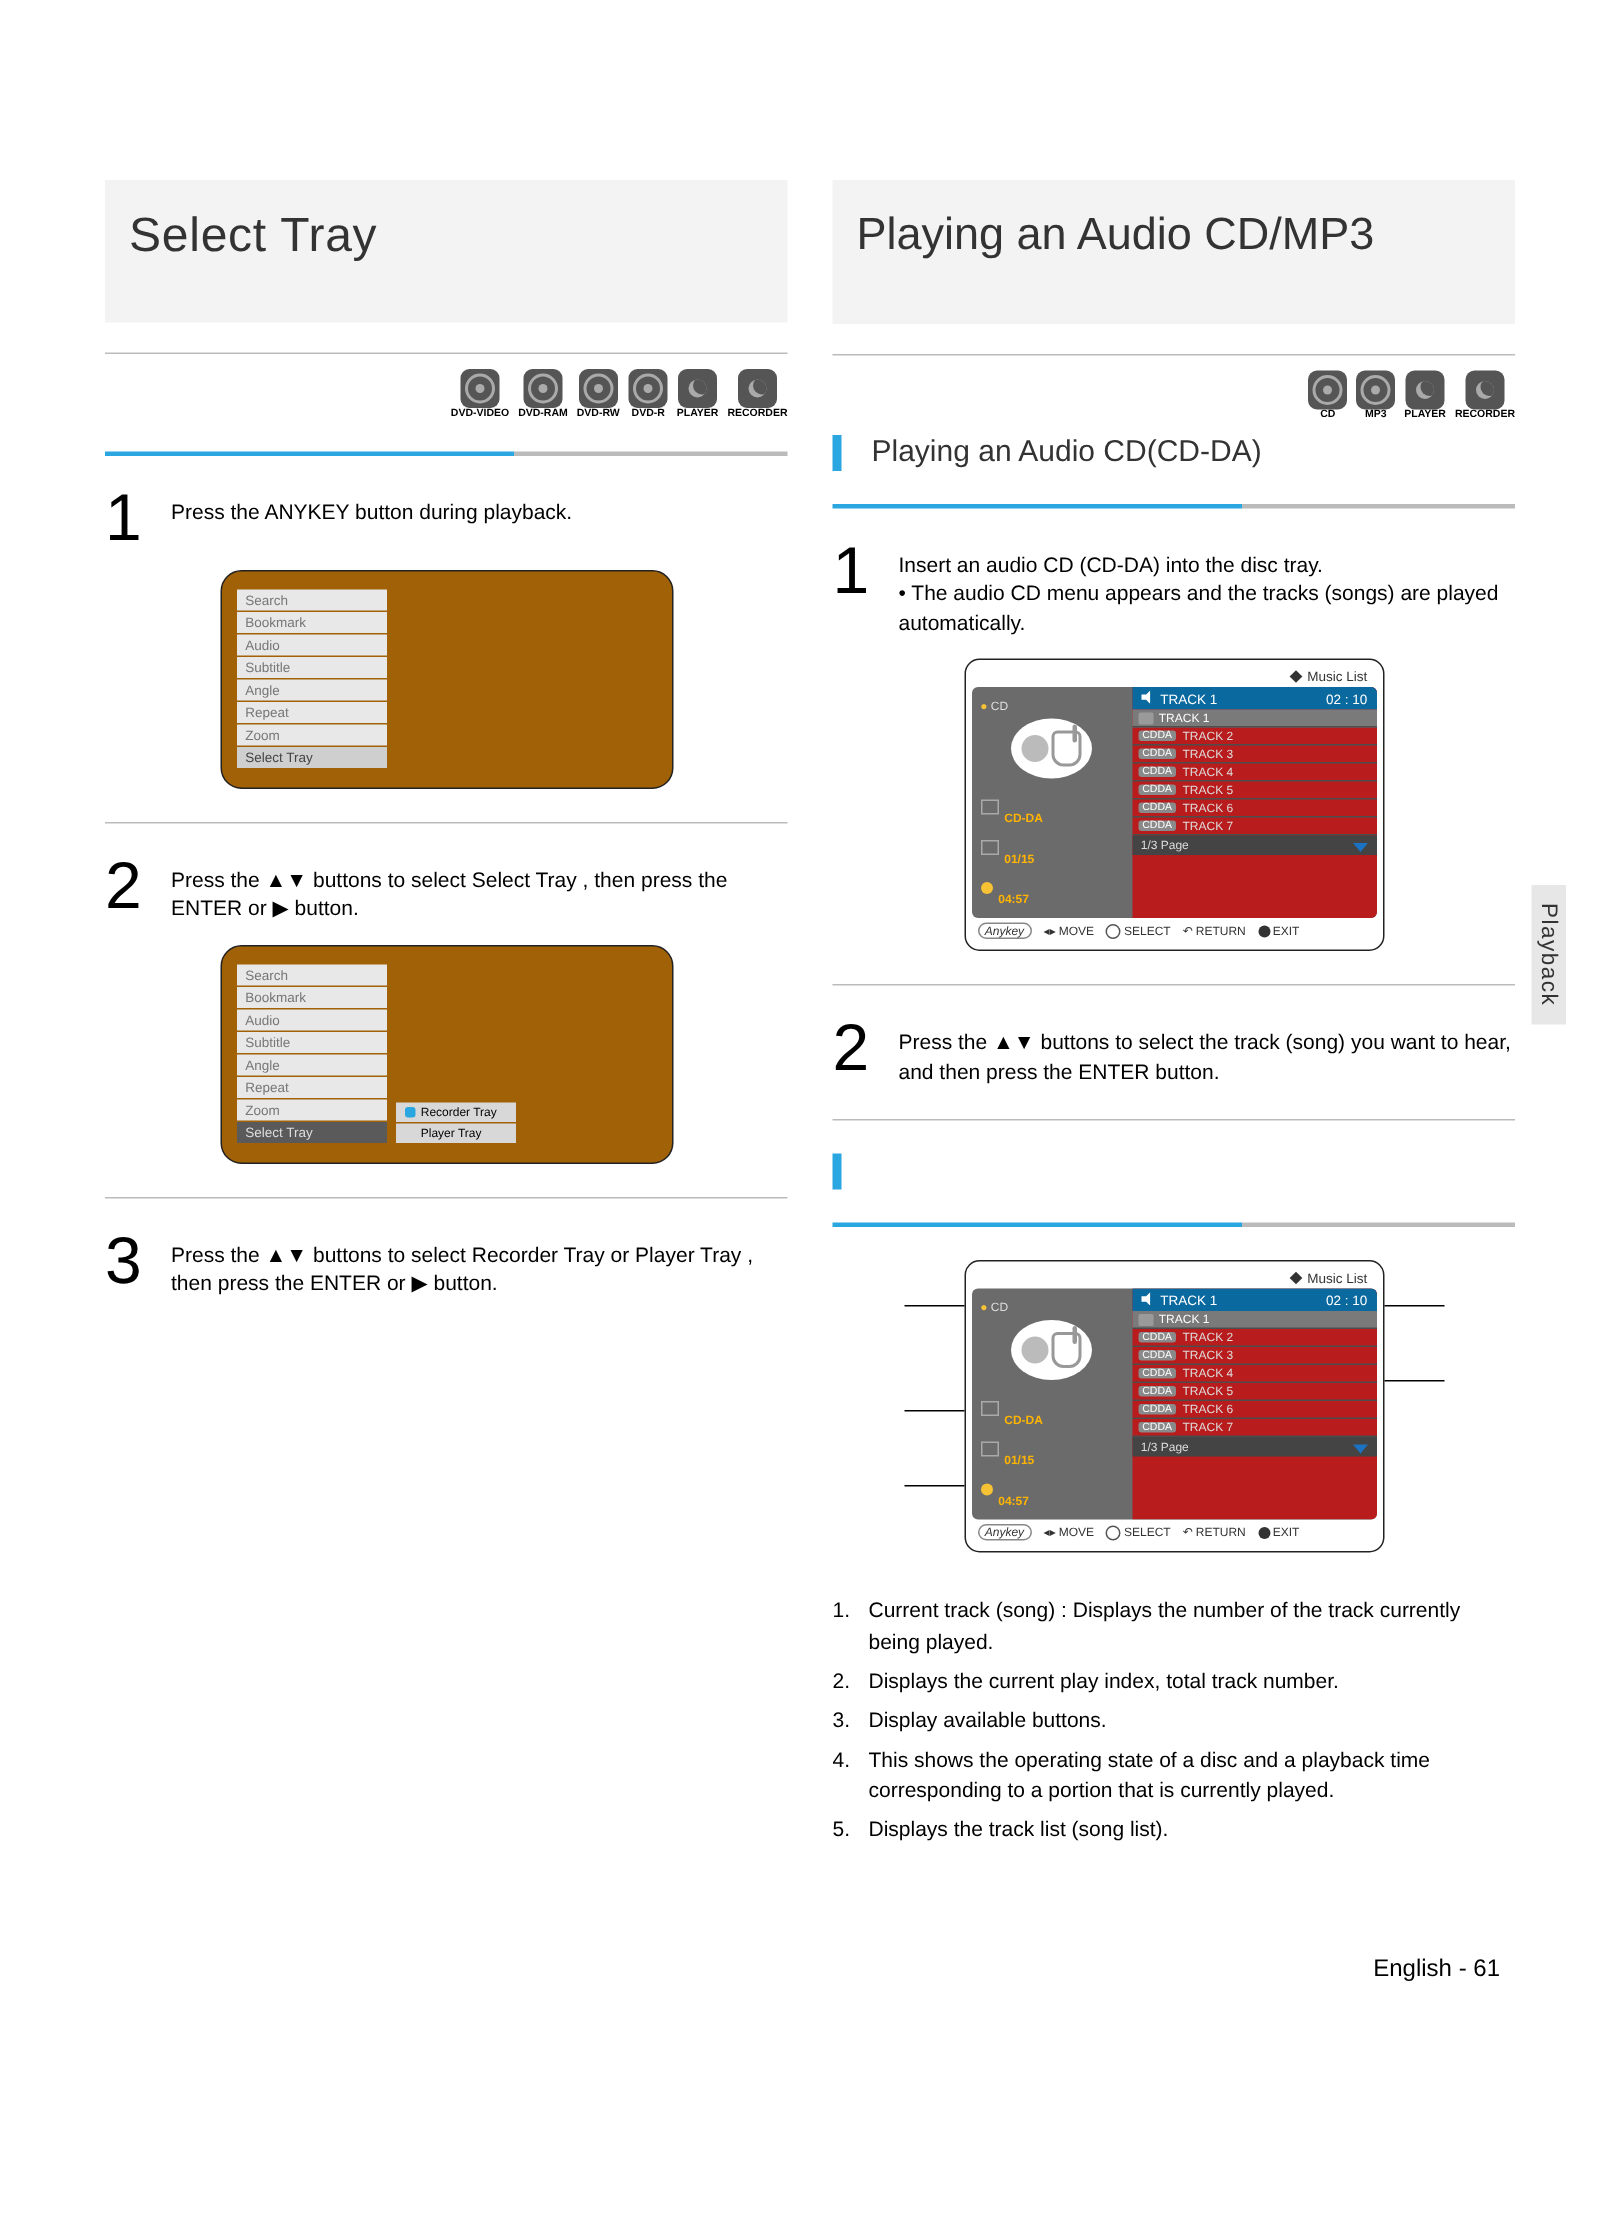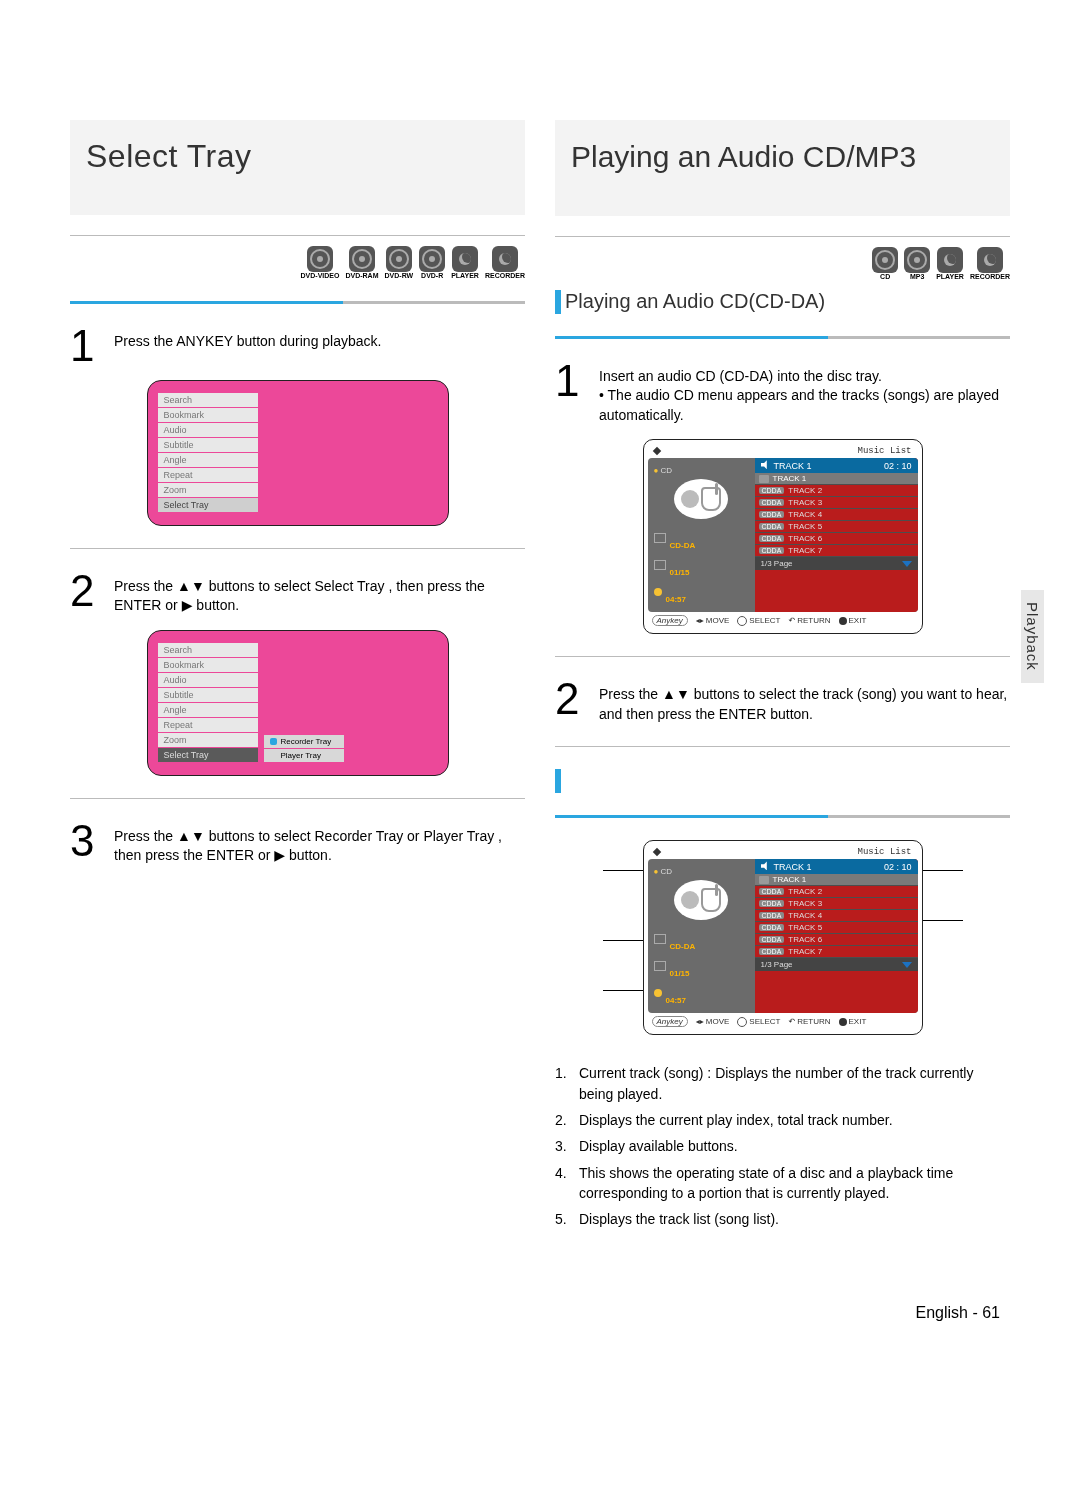--- a/index.html
+++ b/index.html
@@ -100,21 +100,21 @@
     font-size: 14px;
     line-height: 1.4;
     padding-top: 6px;
   }
   .ui-box {
     border: 1px solid #222;
     border-radius: 14px;
     margin: 12px auto 18px auto;
     width: 280px;
     padding: 12px 10px;
-    background: #ec4899;
+    background: #a16207;
   }
   .ui-menu {
     font-size: 9px;
     color: #777;
   }
   .ui-menu .item {
     background: #e8e8e8;
     padding: 2px 6px;
     margin-bottom: 1px;
   }
@@ -133,43 +133,43 @@
   .submenu .subitem {
     background:#d8d8d8;
     padding: 2px 6px;
     margin-bottom: 1px;
     display:flex;align-items:center;gap:4px;
   }
   .submenu .check{ width:7px;height:7px;background:#2aa6e0;border-radius:2px;flex:none;}
   .section-head {
     display: flex;
     align-items: center;
-    gap: 4px;
+    gap: 20px;
     font-size: 20px;
     color: #333;
     margin: 10px 0 4px 0;
   }
   .section-head .mark {
     width: 6px;
     height: 24px;
     background: #2aa6e0;
   }
   .music-panel {
     width: 280px;
     margin: 12px auto 8px auto;
   }
   .mp-border {
     border: 1px solid #222;
     border-radius: 10px;
     padding: 4px;
     background:#fff;
   }
   .mp-top {
-    display:flex;justify-content:space-between;font-size:9px;color:#333;padding:2px 6px;
-    gap:4px;align-items:center;font-family:Liberation Mono, monospace;
+    display:flex;justify-content:flex-end;font-size:9px;color:#333;padding:2px 6px;
+    gap:4px;align-items:center;
   }
   .mp-diamond{transform:rotate(45deg);width:6px;height:6px;background:#333;display:inline-block;}
   .mp-body {
     display:flex;background:#6b6b6b;border-radius:4px;overflow:hidden;
   }
   .mp-left {
     width:95px;padding:8px 6px;color:#ddd;font-size:8px;
     display:flex;flex-direction:column;align-items:center;gap:4px;
   }
   .mp-left .disc{
@@ -196,21 +196,21 @@
   .mp-head .snd{display:inline-block;width:9px;height:9px;background:#fff;margin-right:4px;clip-path:polygon(0 30%,40% 30%,70% 0,70% 100%,40% 70%,0 70%);}
   .mp-rows .tr{
     display:flex;align-items:center;font-size:8px;color:#ddd;
     padding:1px 4px;border-bottom:1px solid #4d4d4d;gap:4px;
   }
   .mp-rows .tr.first{background:#7a7a7a;color:#fff;}
   .mp-rows .badge{background:#8a8a8a;color:#fff;font-size:7px;padding:0 3px;border-radius:2px;}
   .mp-rows .pic{width:10px;height:8px;background:#9a9a9a;border-radius:1px;display:inline-block;}
   .mp-page{
     background:#444;color:#ddd;font-size:8px;display:flex;justify-content:space-between;
-    padding:2px 6px;align-items:center;
+    padding:2px 6px;align-items:flex-end;
   }
   .mp-page .tri{width:0;height:0;border-left:5px solid transparent;border-right:5px solid transparent;border-top:6px solid #1c72c2;}
   .mp-foot{
     font-size:8px;color:#333;padding:3px 4px;display:flex;gap:8px;align-items:center;
   }
   .mp-foot .pill{border:1px solid #888;border-radius:8px;padding:0 4px;font-style:italic;text-align:right;}
   .mp-foot .g{display:flex;align-items:center;gap:2px;}
   .mp-foot .cir{width:8px;height:8px;border-radius:50%;border:1px solid #555;display:inline-block;}
   .mp-foot .darkcir{width:8px;height:8px;border-radius:50%;background:#333;display:inline-block;}
   .elem-list {

